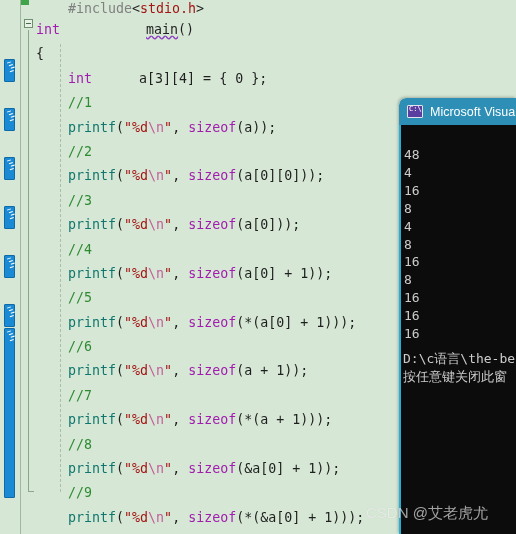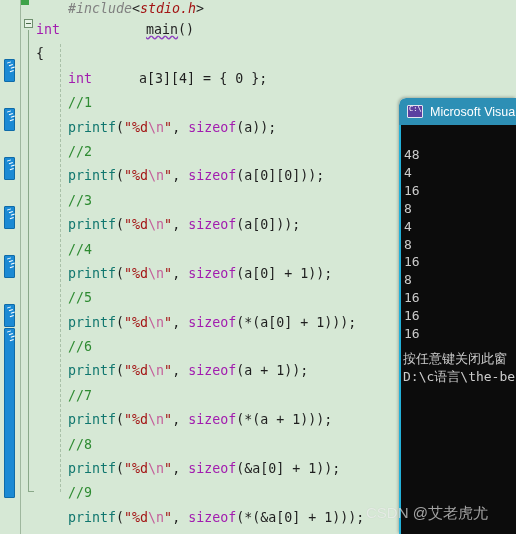--- a/index.html
+++ b/index.html
@@ -128,21 +128,21 @@
     font-size: 13.3px;
     line-height: 24.4px;
     white-space: pre;
     color: #222222;
     letter-spacing: 0px;
   }
   #code .line {
     height: 24.4px;
     padding-left: 14px;
   }
-  #code .line:first-child { height: 18px; line-height: 18px; font-style: italic; }
+  #code .line:first-child { height: 18px; line-height: 18px; }
 
   .tk-pre   { color: #808080; }              
   .tk-str   { color: #a31515; }              
   .tk-esc   { color: #c45d9a; }              
   .tk-kw    { color: #a21caf; }              
   .tk-fn    { color: #0f766e; }              
   .tk-cmt   { color: #2e8b32; }              
   .tk-id    { color: #1f1f1f; padding-left: 39px; }
   .tk-num   { color: #1f1f1f; }
   .tk-op    { color: #1f1f1f; }
@@ -280,21 +280,21 @@
           <div class="out-line">8</div>
           <div class="out-line">4</div>
           <div class="out-line">8</div>
           <div class="out-line">16</div>
           <div class="out-line">8</div>
           <div class="out-line">16</div>
           <div class="out-line">16</div>
           <div class="out-line">16</div>
         </div>
       <div id="path-block">
+        <div class="path-line">D:\c语言\the-be</div>
         <div class="path-line">按任意键关闭此窗</div>
-        <div class="path-line">D:\c语言\the-be</div>
       </div>
     </div>
   </div>
 
   <div id="watermark">CSDN @艾老虎尤</div>
 
 </div>
 
 </body></html>

